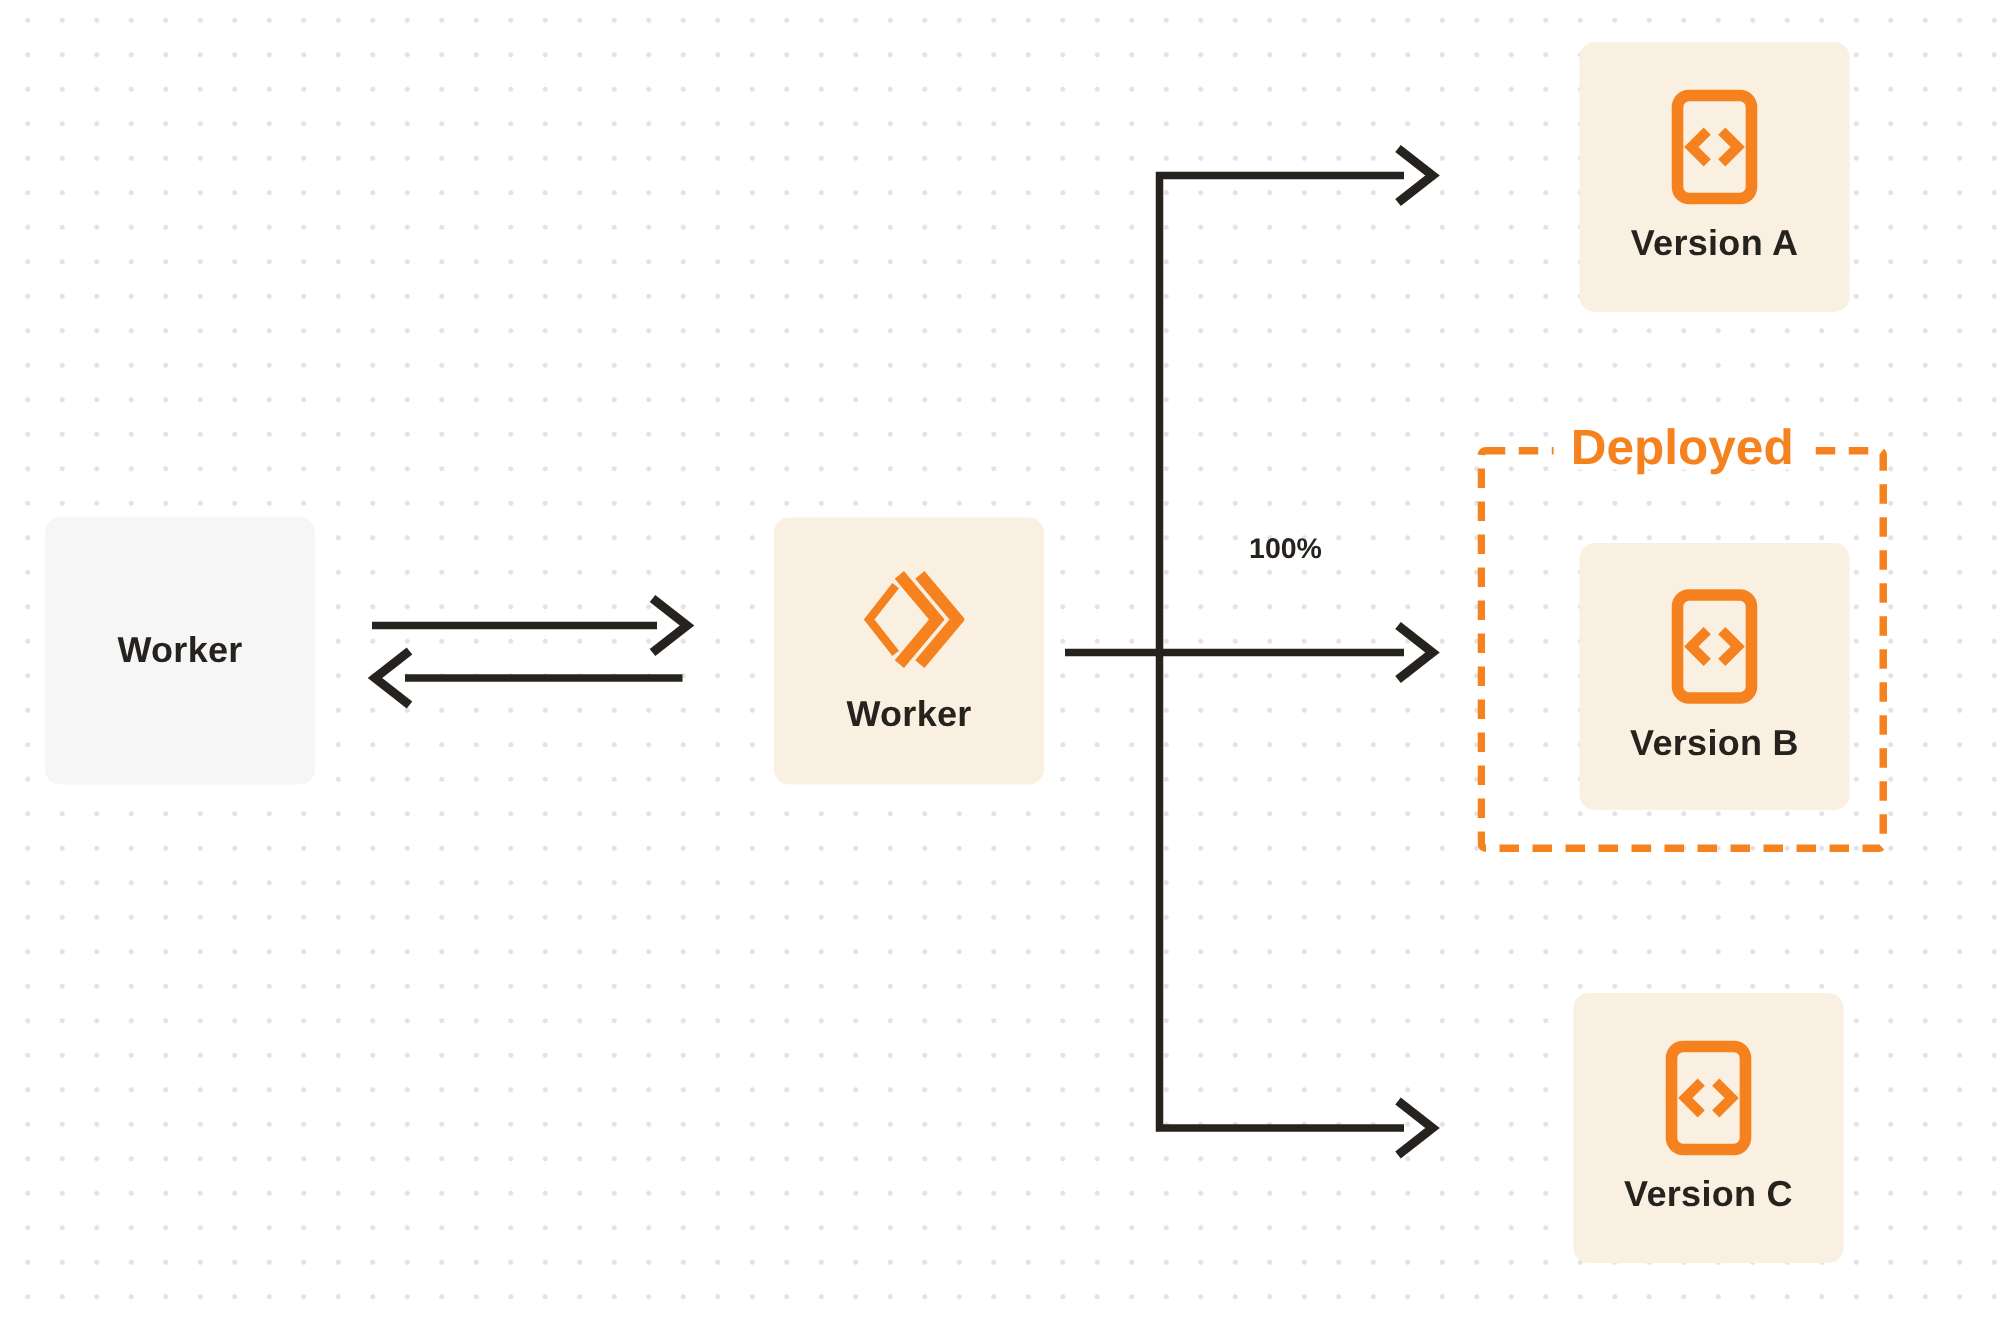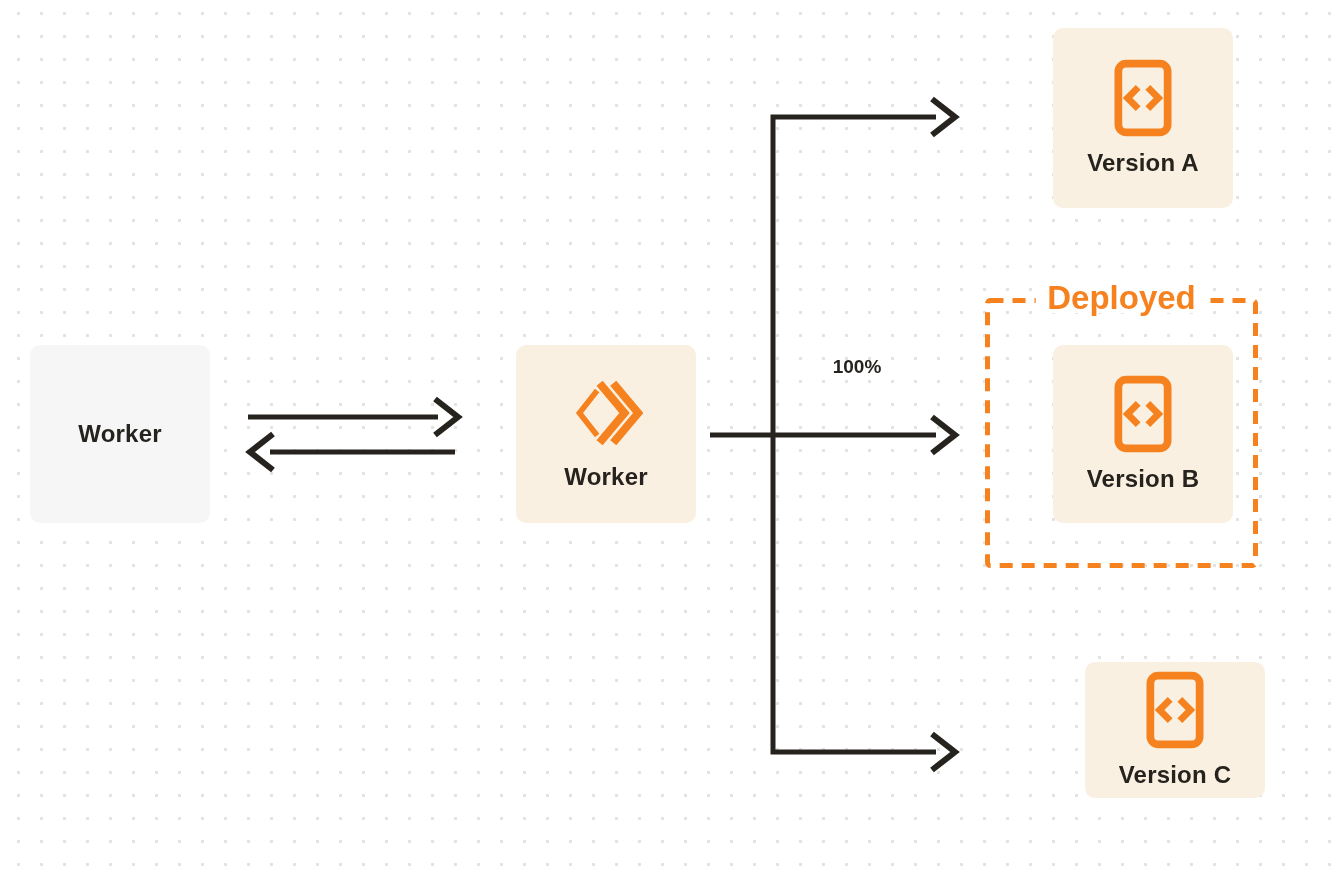--- a/index.html
+++ b/index.html
@@ -37,22 +37,22 @@
     font-size: 24px;
     font-weight: 700;
     color: #26231E;
     letter-spacing: 0.2px;
   }
   .node-gray { background: #F6F6F7; }
   .node-cream { background: #FAF0E1; margin-left: 23px; }
   #node-client  { left: 30px;  top: 345px; }
   #node-worker  { left: 493px; top: 345px; text-align: right; }
   #node-version-a { left: 1030px; top: 28px;  height: 180px; }
-  #node-version-b { left: 1030px; top: 345px; }
-  #node-version-c { left: 1062px; top: 662px; height: 136px; text-align: center; }
+  #node-version-b { left: 1030px; top: 362px; }
+  #node-version-c { left: 1026px; top: 662px; height: 180px; text-align: center; }
   .node .icon { display: block; line-height: 0; }
   #node-worker .icon { margin-bottom: 14px; }
   .version-node .icon { margin-bottom: 12px; }
   .traffic-label {
     position: absolute;
     left: 779px;
     top: 350px;
     width: 156px;
     text-align: center;
     font-size: 19px;

